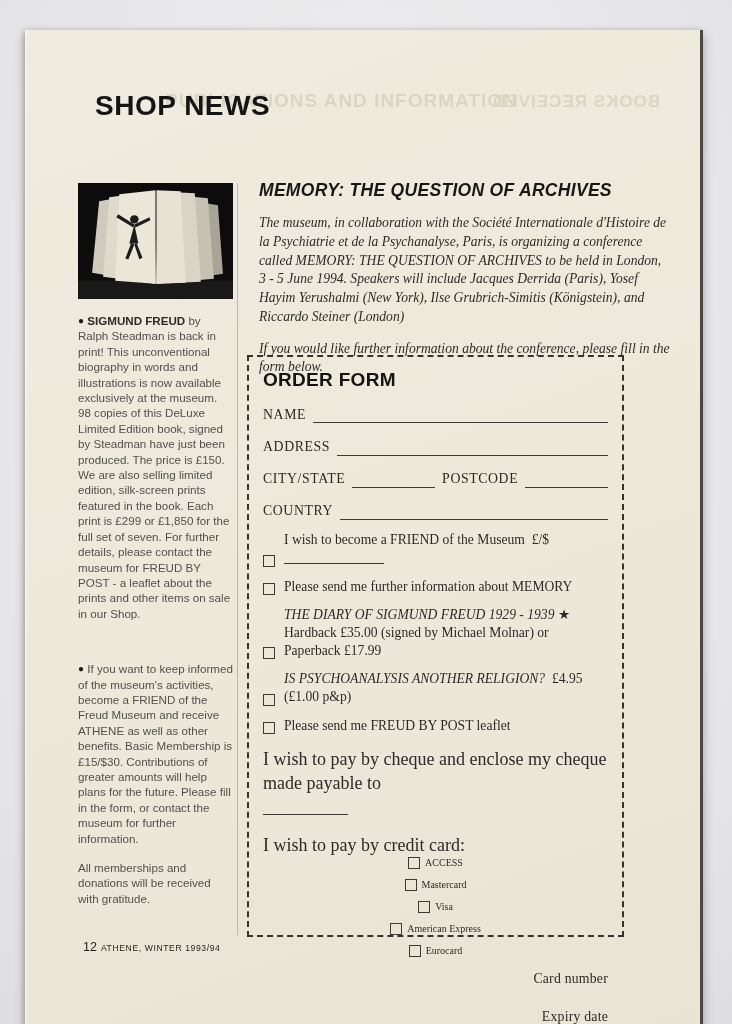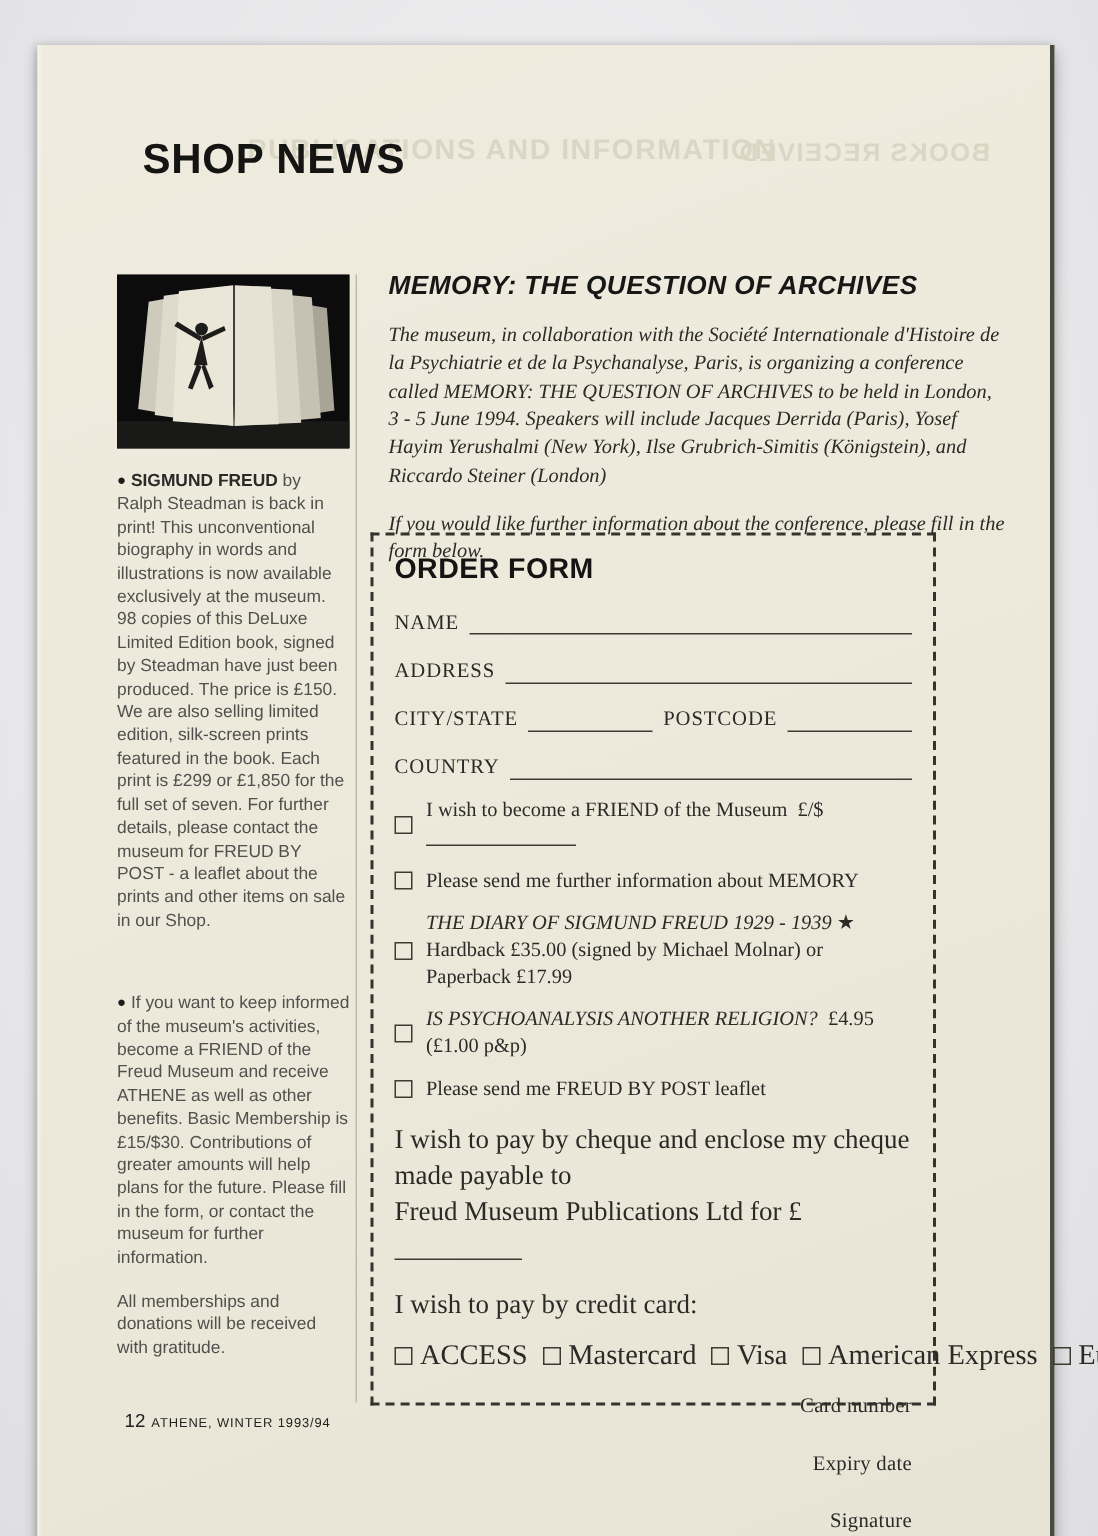--- a/index.html
+++ b/index.html
@@ -48,26 +48,26 @@
   
   .order-form {
     position:absolute; left:222px; top:325px; width:377px; height:582px;
     border:2px dashed #34342e; padding:12px 14px 8px 14px;
     font-family:"Liberation Serif", serif; color:#2b2a26;
   }
   .order-form h3 { font-family:"Liberation Sans", sans-serif; font-size:19px; font-weight:bold; letter-spacing:0.3px; color:#141412; margin-bottom:0; }
   .frow { display:flex; align-items:flex-end; gap:7px; margin-top:16.5px; }
   .flabel { font-size:13.8px; letter-spacing:0.6px; white-space:nowrap; line-height:1; padding-bottom:2px; }
   .fline { flex:1; border-bottom:1.2px solid #3c3b33; height:14px; }
-  .cbrow { display:flex; gap:9px; margin-top:11px; font-size:13.6px; line-height:1.3; align-items:center; }
+  .cbrow { display:flex; gap:9px; margin-top:11px; font-size:13.6px; line-height:1.3; align-items:flex-end; }
   .cbox { width:12px; height:12px; border:1.2px solid #3c3b33; flex:none; margin-top:2px; background:transparent; }
   .cb-it { font-style:italic; }
   .blank { display:inline-block; border-bottom:1.2px solid #3c3b33; height:12px; vertical-align:-2px; }
   .payline { font-size:18px; line-height:1.34; margin-top:13px; }
-  .cards { display:flex; gap:10px; margin-top:12px; font-size:19px; align-items:center; flex-wrap:nowrap; }
+  .cards { display:flex; gap:10px; font-size:10px; align-items:center; flex-wrap:nowrap;flex-direction:column; }
   .card-opt { display:flex; gap:5px; align-items:center; white-space:nowrap; }
   .card-opt .cbox { margin-top:0; }
   .botrow { display:flex; align-items:flex-end; gap:7px; margin-top:15px;flex-direction:column; }
   .botrow .flabel { letter-spacing:0.2px; }
   
   .footer { position:absolute; left:58px; top:910px; color:#23231f; display:flex; align-items:baseline; gap:4px; }
   .footer .pnum { font-size:12.5px; }
   .footer .pjournal { font-size:8.6px; letter-spacing:0.6px; }
 </style>
 </head>
@@ -156,21 +156,21 @@
     <div class="cbrow">
       <span class="cbox"></span>
       <span><span class="cb-it">IS PSYCHOANALYSIS ANOTHER RELIGION?</span>&nbsp; <span>£4.95</span><br><span>(£1.00 p&amp;p)</span></span>
     </div>
 
     <div class="cbrow">
       <span class="cbox"></span>
       <span>Please send me FREUD BY POST leaflet</span>
     </div>
 
-    <p class="payline"><span>I wish to pay by cheque and enclose my cheque made payable to</span><br><span>Freud Museum Publications Ltd for £</span><span class="blank" style="width:85px"></span></p>
+    <p class="payline"><span>I wish to pay by cheque and enclose my cheque made payable to</span><br><span class="blank" style="width:85px"></span></p>
 
     <p class="payline">I wish to pay by credit card:</p>
 
     <div class="cards">
       <span class="card-opt">
           <span class="cbox"></span>
           <span>ACCESS</span>
         </span>
       <span class="card-opt">
           <span class="cbox"></span>

